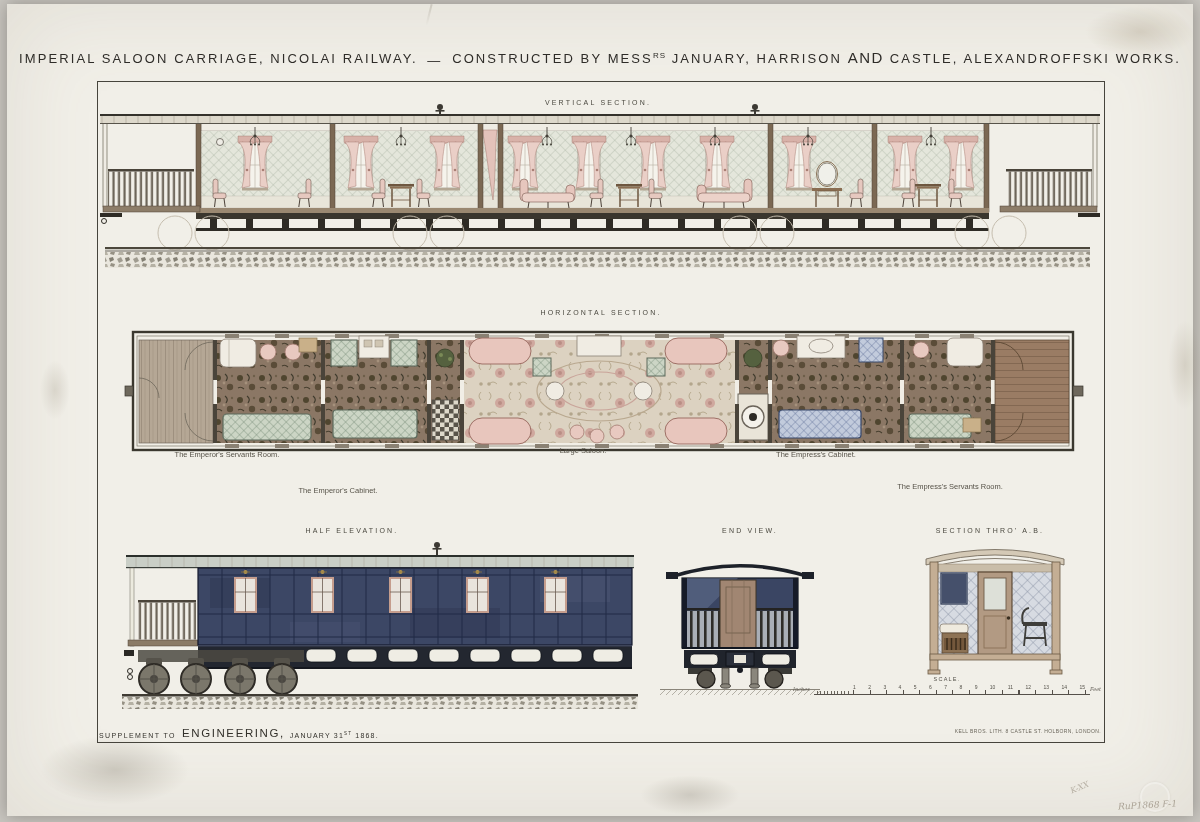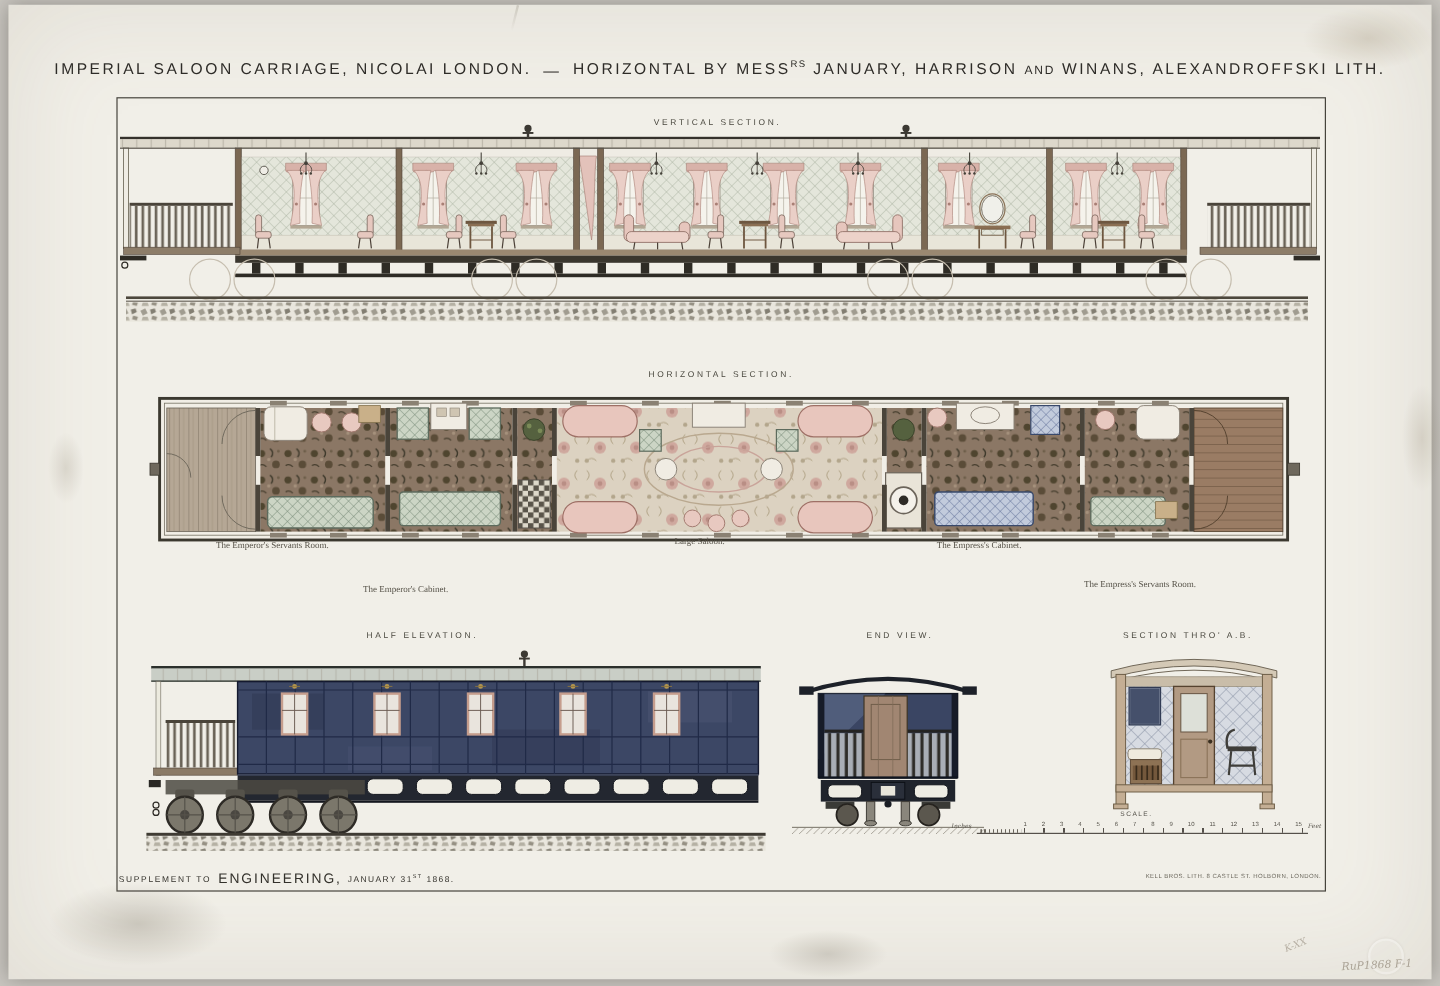--- a/index.html
+++ b/index.html
@@ -6,37 +6,37 @@
   #stage{position:relative;width:1200px;height:822px;background:#c9c6c0;overflow:hidden;
          font-family:"Liberation Sans",sans-serif;color:#2f2d28;}
   .paper{position:absolute;left:7px;top:4px;width:1186px;height:812px;background:#f1efe8;
          box-shadow:0 0 16px rgba(40,38,32,.35), inset 0 0 90px rgba(125,115,95,.14);}
   .stain{position:absolute;border-radius:50%;pointer-events:none;}
   .frame{position:absolute;left:97px;top:81px;width:1006px;height:660px;border:1px solid #46443c;}
   
   .plate-title{position:absolute;left:0;top:49px;width:1200px;text-align:center;
     font-size:13px;letter-spacing:2.1px;color:#2e2c28;white-space:nowrap;}
   .plate-title sup{font-size:8px;letter-spacing:1px;text-align:right;}
-  .plate-title .small-and{font-size:10px;letter-spacing:1.5px;}
+  .plate-title .small-and{font-size:15px;letter-spacing:1.5px;}
   .sec-lbl{position:absolute;font-size:7px;letter-spacing:2.2px;color:#4a483f;white-space:nowrap;
     transform:translateX(-50%);}
-  .room-lbl{position:absolute;font-family:Liberation Serif, serif;font-size:7.5px;color:#575349;
+  .room-lbl{position:absolute;font-family:Liberation Sans, sans-serif;font-size:7.5px;color:#575349;
     white-space:nowrap;transform:translateX(-50%);}
   .scale-title{position:absolute;left:912px;top:676px;width:70px;text-align:center;
     font-size:5.5px;letter-spacing:1.2px;color:#55524a;}
   .scale-unit{position:absolute;font-family:"DejaVu Serif",serif;font-style:italic;
     font-size:5px;color:#5a564e;}
   .scale-nums{position:absolute;left:853px;top:684px;width:232px;display:flex;
     justify-content:space-between;font-size:5px;color:#55524a;}
   .scale-ticks{position:absolute;left:853px;top:690px;width:233px;height:4px;
     background:repeating-linear-gradient(90deg,#55504a 0 1px,transparent 1px 16.55px);}
   .scale-fine{position:absolute;left:817px;top:691px;width:34px;height:3px;
     background:repeating-linear-gradient(90deg,#6a655c 0 1px,transparent 1px 3.4px);}
   .scale-base{position:absolute;left:814px;top:694px;width:276px;height:1px;background:#55504a;}
-  .imprint{position:absolute;left:99px;top:727px;display:flex;align-items:center;
+  .imprint{position:absolute;left:99px;top:727px;display:flex;align-items:flex-end;
     white-space:nowrap;color:#33312b;}
   .imprint .sup-to{font-size:7px;letter-spacing:1.4px;}
   .imprint .journal{font-size:11.5px;letter-spacing:1.6px;margin-left:6px;}
   .imprint .date{font-size:7px;letter-spacing:1.2px;margin-left:5px;}
   .imprint sup{font-size:4.5px;}
   .printer{position:absolute;right:99px;top:728px;font-size:5px;letter-spacing:.4px;color:#6b675c;}
   .pencil{position:absolute;font-family:"DejaVu Serif",serif;font-style:italic;color:#aba396;}
   .emboss{position:absolute;left:1140px;top:782px;width:26px;height:26px;border-radius:50%;
     border:2px solid rgba(255,255,255,.55);box-shadow:0 0 2px rgba(120,112,98,.35);opacity:.5;}
   svg{position:absolute;overflow:visible;}
@@ -165,26 +165,26 @@
   </svg>
 
   <div class="stain" style="left:1085px;top:6px;width:110px;height:52px;background:radial-gradient(ellipse,rgba(150,135,105,.28),rgba(150,135,105,0) 70%);"></div>
   <div class="stain" style="left:1168px;top:320px;width:34px;height:90px;background:radial-gradient(ellipse,rgba(140,128,102,.22),rgba(140,128,102,0) 70%);"></div>
   <div class="stain" style="left:40px;top:735px;width:150px;height:70px;background:radial-gradient(ellipse,rgba(120,112,96,.3),rgba(120,112,96,0) 70%);"></div>
   <div class="stain" style="left:640px;top:775px;width:100px;height:40px;background:radial-gradient(ellipse,rgba(120,112,96,.26),rgba(120,112,96,0) 70%);"></div>
   <div class="stain" style="left:40px;top:360px;width:30px;height:60px;background:radial-gradient(ellipse,rgba(130,120,100,.2),rgba(130,120,100,0) 70%);"></div>
   <div class="crease" style="left:428px;top:4px;width:2px;height:22px;transform:rotate(14deg);"></div>
 
   <div class="plate-title">
-    <span>IMPERIAL SALOON CARRIAGE, NICOLAI LONDON.</span>
+    <span>IMPERIAL SALOON CARRIAGE, NICOLAI RAILWAY.</span>
     <span style="margin:0 4px;position:relative;top:2px;">—</span>
-    <span>HORIZONTAL BY MESS</span><sup>RS</sup>
+    <span>CONSTRUCTED BY MESS</span><sup>RS</sup>
     <span>JANUARY, HARRISON</span>
     <span class="small-and">AND</span>
-    <span>WINANS, ALEXANDROFFSKI LITH.</span>
+    <span>CASTLE, ALEXANDROFFSKI WORKS.</span>
   </div>
 
   <div class="frame"></div>
 
   <div class="sec-lbl" style="left:598px;top:99px;">VERTICAL SECTION.</div>
   <div class="sec-lbl" style="left:601px;top:309px;">HORIZONTAL SECTION.</div>
   <div class="sec-lbl" style="left:352px;top:527px;">HALF ELEVATION.</div>
   <div class="sec-lbl" style="left:750px;top:527px;">END VIEW.</div>
   <div class="sec-lbl" style="left:990px;top:527px;">SECTION THRO' A.B.</div>
 

